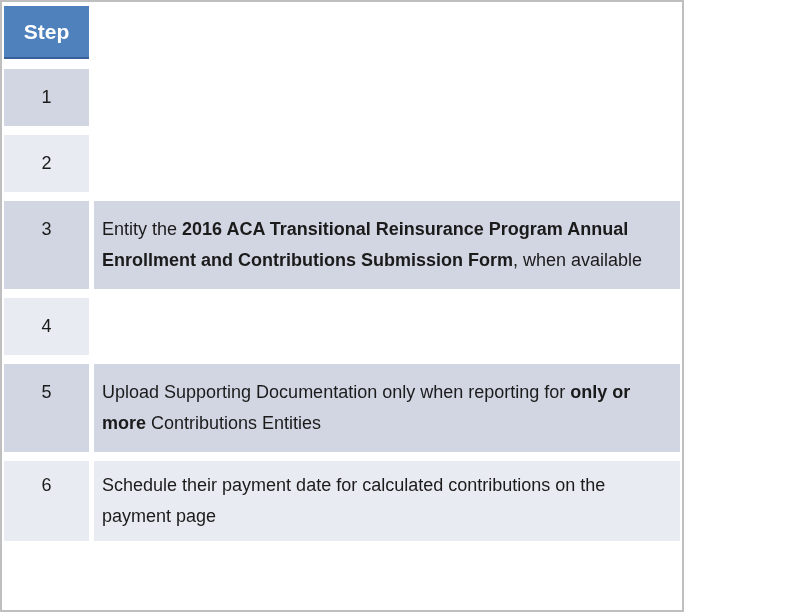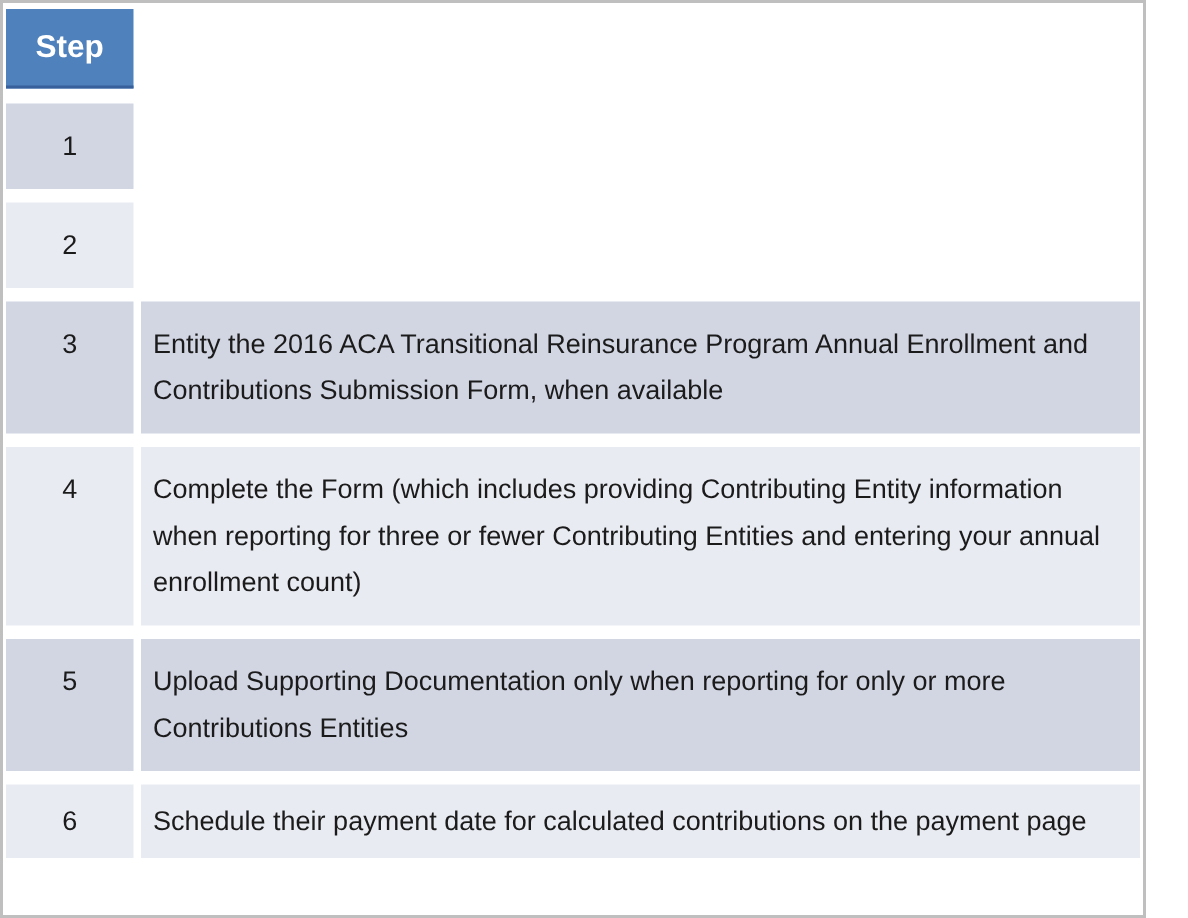--- a/index.html
+++ b/index.html
@@ -3,21 +3,21 @@
 <meta charset="utf-8">
 <style>
   html, body {
     margin: 0;
     padding: 0;
     background: #ffffff;
     font-family: "Liberation Sans", "DejaVu Sans", sans-serif;
   }
   .page {
     position: relative;
-    width: 764px;
+    width: 684px;
     height: 612px;
     box-sizing: border-box;
     border: 2px solid var(--page-border, #bfbfbf);
     background: #ffffff;
     overflow: hidden;
   }
   .steps-table {
     position: absolute;
     top: 4px;
     left: 2px;
@@ -64,21 +64,21 @@
   .body-row .cell-step {
     display: block;
   }
   .body-row:last-child .cell {
     padding-top: 9px;
     padding-bottom: 9px;
     margin-bottom: 0;
   }
   .band-dark .cell { background: var(--band-dark, #D2D6E3); }
   .band-light .cell { background: var(--band-light, #E9EBF2); }
-  .seg.bold { font-weight: normal; }
+  .seg.bold { font-weight: bold; }
 </style>
 </head>
 <body>
 
 <div class="page">
   <div class="steps-table">
     <div class="row header-row">
       <div class="cell cell-step">Step</div>
     </div>
     <div>
@@ -90,21 +90,20 @@
     <div class="cell cell-step">2</div>
   </div>
 
   <div class="row body-row band-dark">
     <div class="cell cell-step">3</div>
     <div class="cell cell-action"><span class="seg">Entity the </span><span class="seg bold">2016 ACA Transitional Reinsurance Program Annual Enrollment and Contributions Submission Form</span><span class="seg">, when available</span></div>
   </div>
 
   <div class="row body-row band-light">
     <div class="cell cell-step">4</div>
-    <div class="cell cell-action"><span class="seg">Complete the Form (which includes providing Contributing Entity information when reporting for three or fewer Contributing Entities and entering your annual enrollment count)</span></div>
   </div>
 
   <div class="row body-row band-dark">
     <div class="cell cell-step">5</div>
     <div class="cell cell-action"><span class="seg">Upload Supporting Documentation only when reporting for </span><span class="seg bold">only or more</span><span class="seg"> Contributions Entities</span></div>
   </div>
 
   <div class="row body-row band-light">
     <div class="cell cell-step">6</div>
     <div class="cell cell-action"><span class="seg">Schedule their payment date for calculated contributions on the payment page</span></div>

